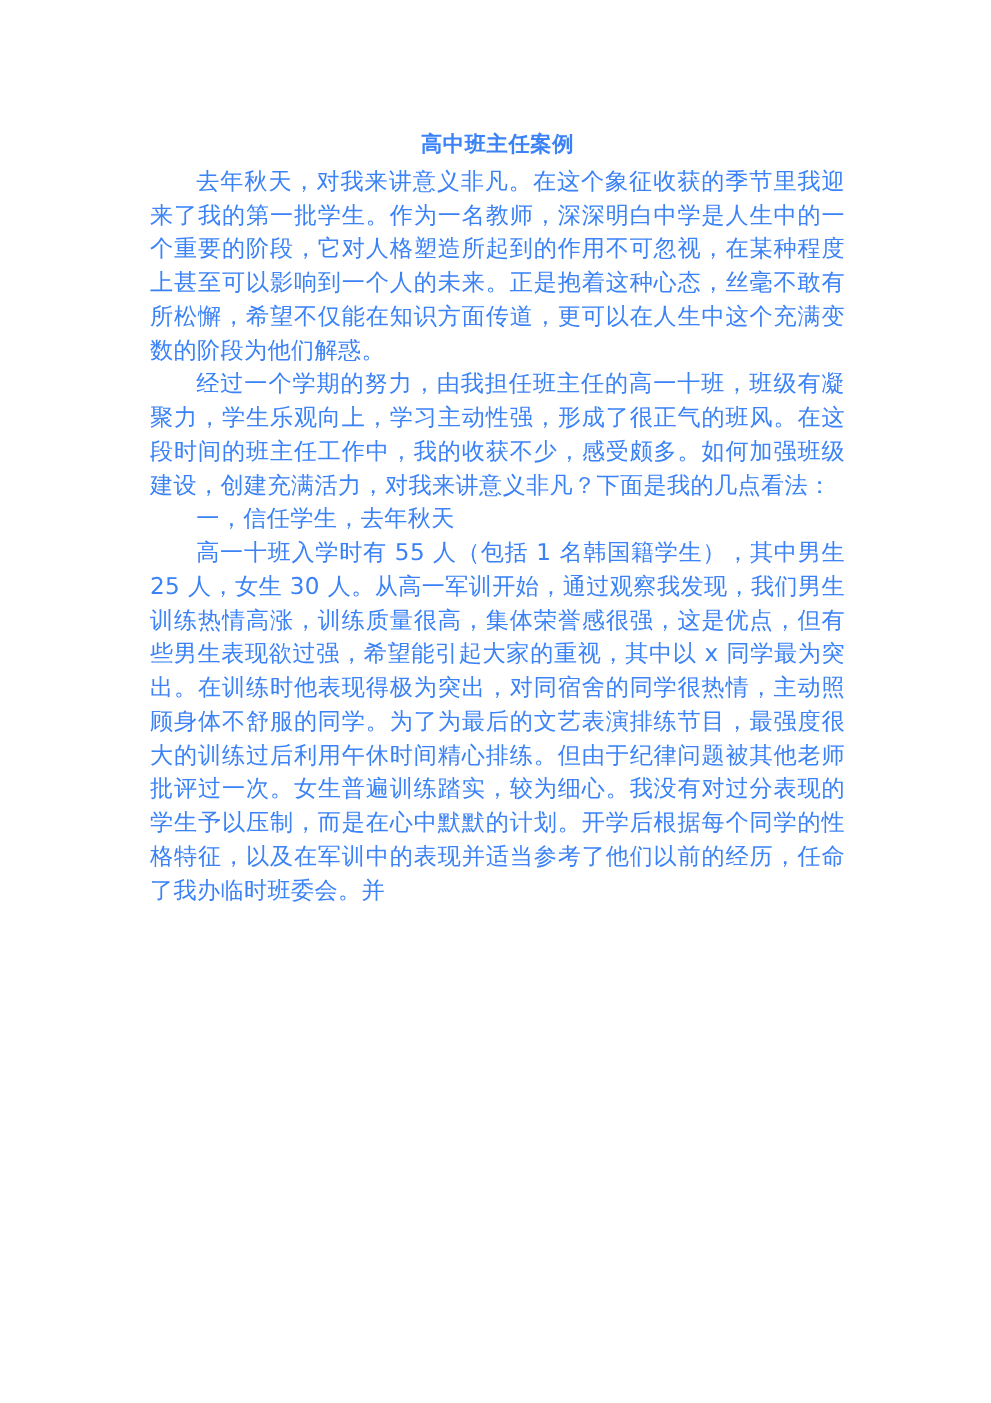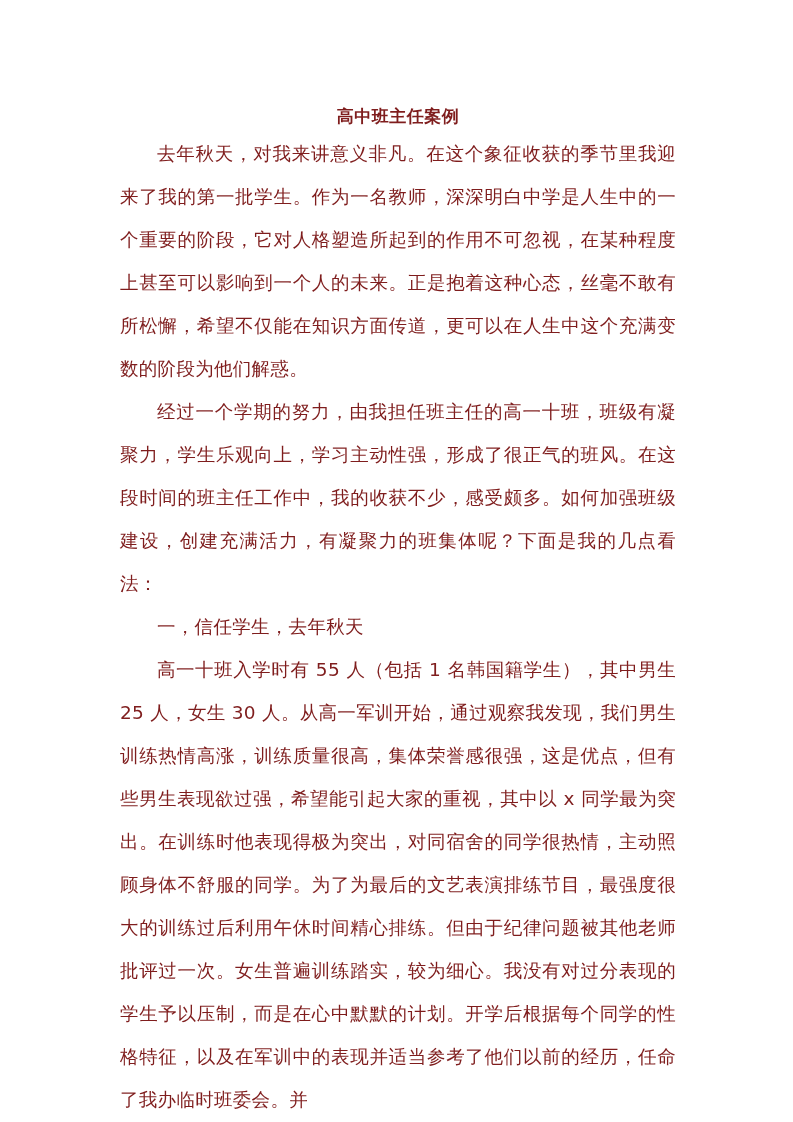--- a/index.html
+++ b/index.html
@@ -2,45 +2,45 @@
 <html><head>
   <meta charset="utf-8">
   <style>
     html, body { margin: 0; padding: 0; background: #ffffff; }
     body { width: 793px; height: 1122px; overflow: hidden; position: relative; }
     .page {
       position: absolute;
       left: 120px;
       top: 100px;
       width: 556px;
-      color: #7f1d1d;
+      color: #3b82f6;
       font-family: "DejaVu Sans", "Liberation Sans", sans-serif;
     }
     .title {
       text-align: center;
       font-size: 17px;
       font-weight: bold;
       line-height: 32px;
       height: 32px;
       margin: 0;
       letter-spacing: 0.5px;
     }
     .para {
       margin: 0;
       font-size: 18.5px;
-      line-height: 43px;
+      line-height: 27px;
       text-indent: 37px;
       text-align: justify;
       text-align-last: left;
       letter-spacing: 0.3px;
       word-break: break-all;
     }
   </style>
 </head>
 <body>
 
 <div class="page">
   <h1 class="title">高中班主任案例</h1>
   <p class="para">去年秋天，对我来讲意义非凡。在这个象征收获的季节里我迎来了我的第一批学生。作为一名教师，深深明白中学是人生中的一个重要的阶段，它对人格塑造所起到的作用不可忽视，在某种程度上甚至可以影响到一个人的未来。正是抱着这种心态，丝毫不敢有所松懈，希望不仅能在知识方面传道，更可以在人生中这个充满变数的阶段为他们解惑。</p>
-  <p class="para">经过一个学期的努力，由我担任班主任的高一十班，班级有凝聚力，学生乐观向上，学习主动性强，形成了很正气的班风。在这段时间的班主任工作中，我的收获不少，感受颇多。如何加强班级建设，创建充满活力，有凝聚力的班集体呢？下面是我的几点看法：</p>
+  <p class="para">经过一个学期的努力，由我担任班主任的高一十班，班级有凝聚力，学生乐观向上，学习主动性强，形成了很正气的班风。在这段时间的班主任工作中，我的收获不少，感受颇多。如何加强班级建设，创建充满活力，对我来讲意义非凡？下面是我的几点看法：</p>
   <p class="para">一，信任学生，去年秋天</p>
   <p class="para">高一十班入学时有 55 人（包括 1 名韩国籍学生），其中男生 25 人，女生 30 人。从高一军训开始，通过观察我发现，我们男生训练热情高涨，训练质量很高，集体荣誉感很强，这是优点，但有些男生表现欲过强，希望能引起大家的重视，其中以 x 同学最为突出。在训练时他表现得极为突出，对同宿舍的同学很热情，主动照顾身体不舒服的同学。为了为最后的文艺表演排练节目，最强度很大的训练过后利用午休时间精心排练。但由于纪律问题被其他老师批评过一次。女生普遍训练踏实，较为细心。我没有对过分表现的学生予以压制，而是在心中默默的计划。开学后根据每个同学的性格特征，以及在军训中的表现并适当参考了他们以前的经历，任命了我办临时班委会。并</p>
 </div>
 
 </body></html>

